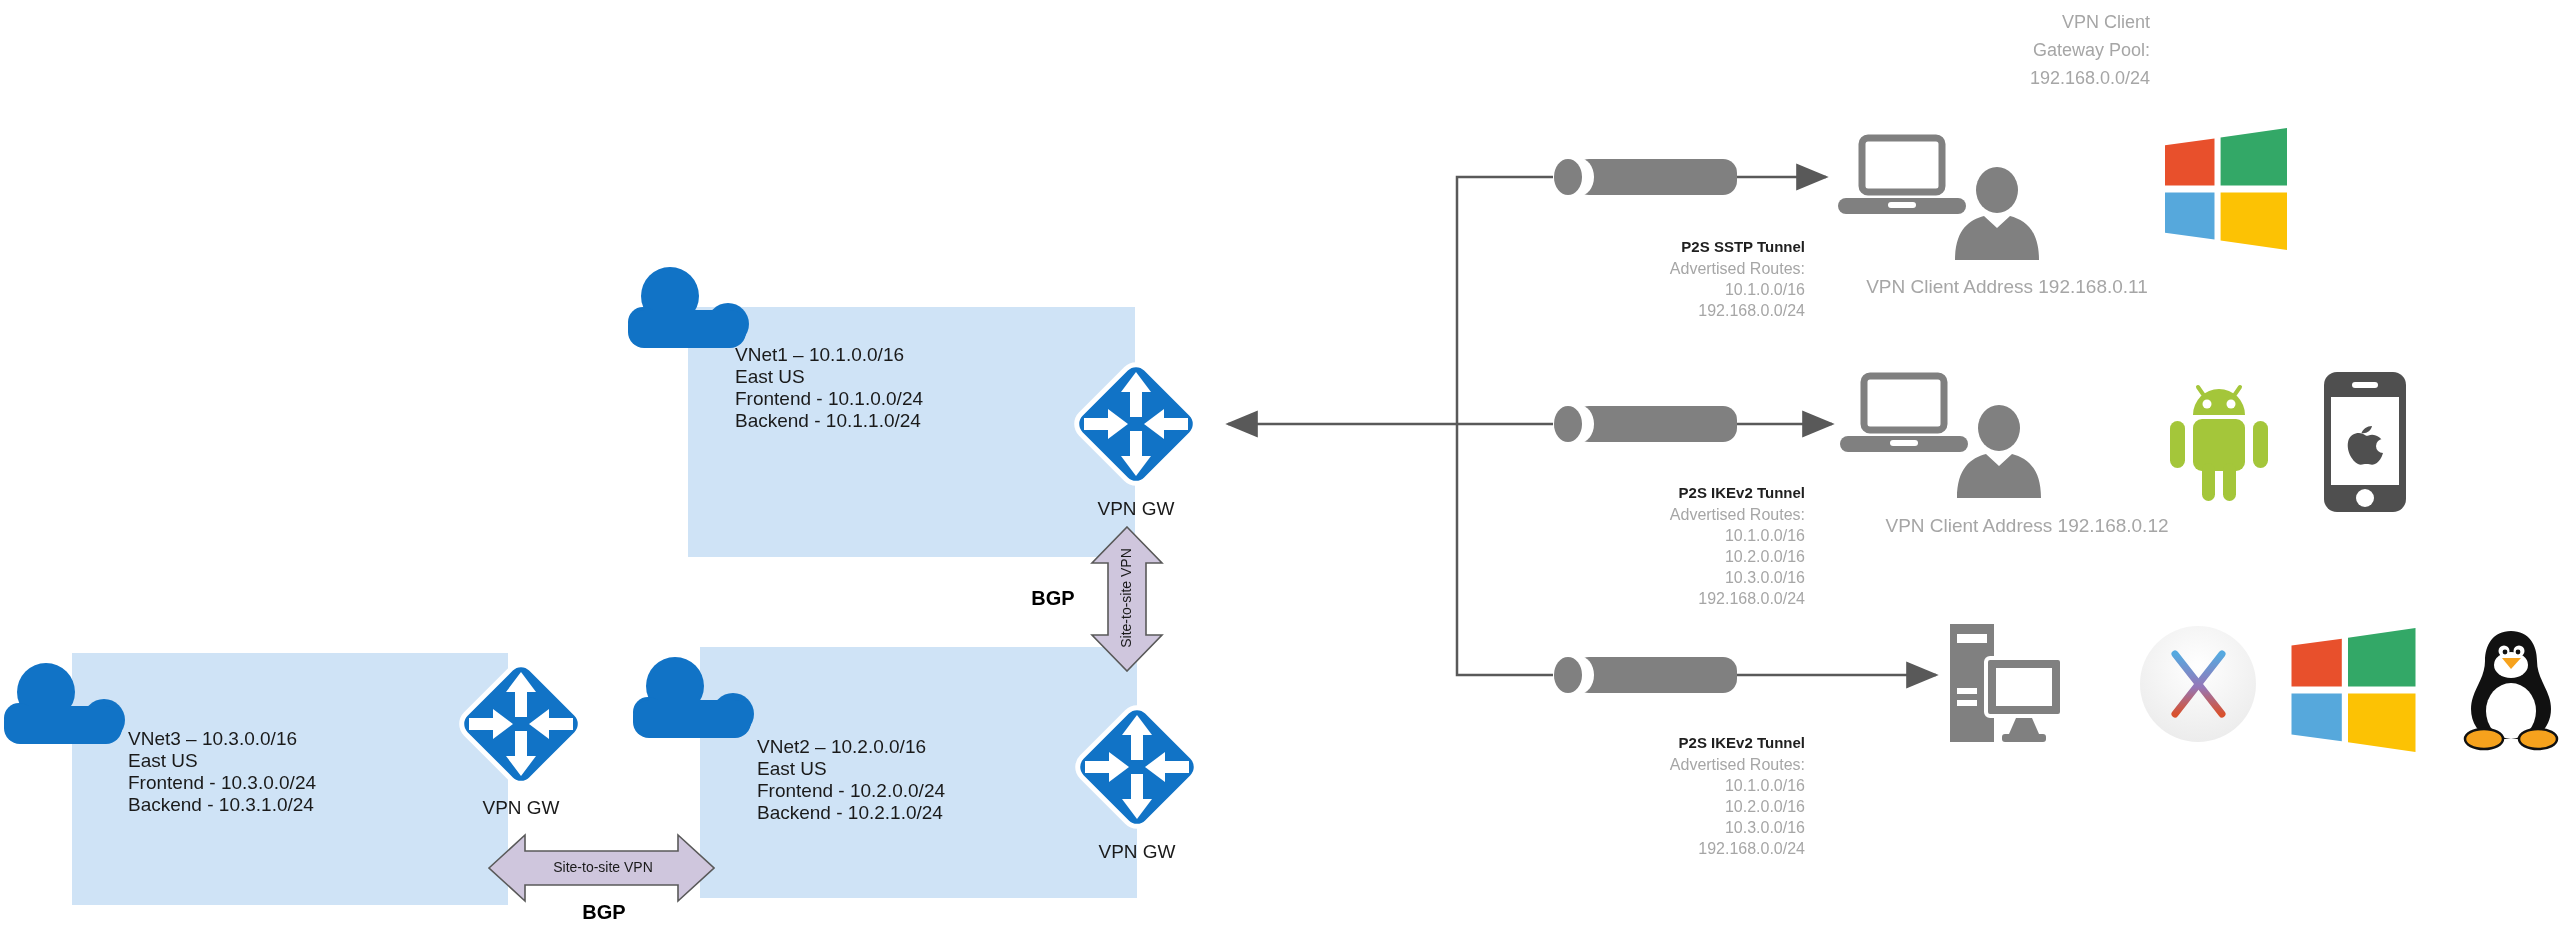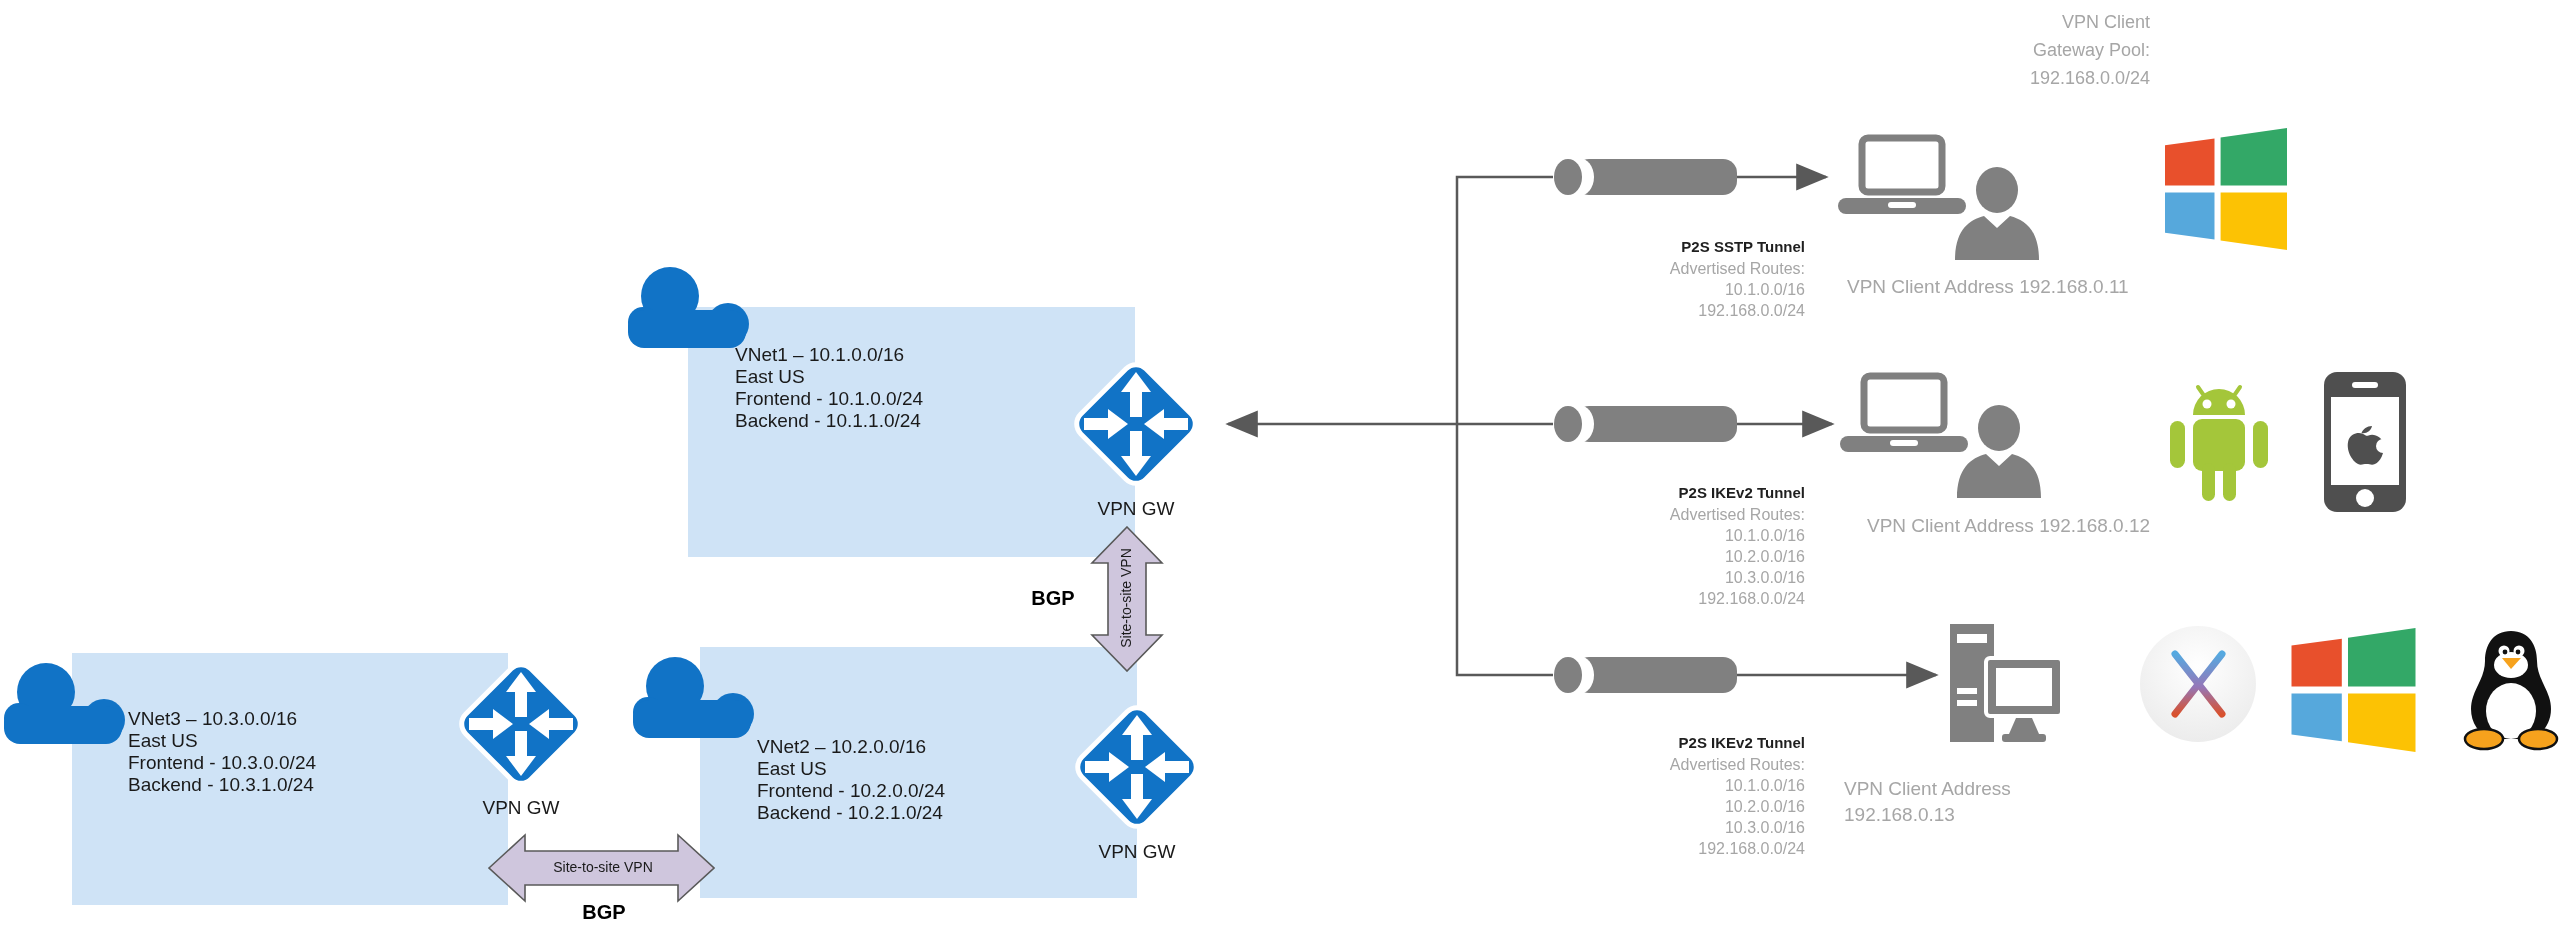--- a/index.html
+++ b/index.html
@@ -24,21 +24,21 @@
   .vnet-info{font-size:19px;line-height:22px;color:#1a1a1a;white-space:nowrap;}
   .gw-label{font-size:19px;color:#1a1a1a;text-align:center;}
   .note{font-size:19px;line-height:22px;color:#1a1a1a;text-align:center;white-space:nowrap;}
   .pool-note{font-size:18px;line-height:28px;color:var(--text-gray);text-align:right;}
   .bgp{font-size:20px;font-weight:bold;color:#000;text-align:center;}
   .s2s-label{font-size:15px;color:#1a1a1a;text-align:center;white-space:nowrap;}
   .rot{transform:rotate(-90deg);transform-origin:center;}
   .tun-text{text-align:right;width:310px;margin-top:26px;}
   .tun-title{font-size:15px;font-weight:bold;color:#1f1f1f;line-height:22px;}
   .tun-route{font-size:16px;color:var(--text-gray);line-height:21px;}
-  .client-cap{font-size:19px;line-height:26px;color:var(--text-gray);text-align:left;white-space:nowrap;}
+  .client-cap{font-size:19px;line-height:26px;color:var(--text-gray);text-align:center;white-space:nowrap;}
   svg{display:block;}
   .f-blue{fill:var(--azure-blue);}
   .f-gray{fill:var(--icon-gray);}
   .f-dark{fill:var(--dark-gray);}
   .f-white{fill:#ffffff;}
   .f-lav{fill:var(--lavender);stroke:var(--line-gray);stroke-width:1.6;}
   .wire{stroke:var(--line-gray);stroke-width:2.5;fill:none;}
 </style>
 </head>
 <body>
@@ -87,21 +87,21 @@
     <div>East US</div>
     <div>Frontend - 10.1.0.0/24</div>
     <div>Backend - 10.1.1.0/24</div>
   </div>
   <div class="abs vnet-info" style="left:757px;top:736px">
     <div>VNet2 – 10.2.0.0/16</div>
     <div>East US</div>
     <div>Frontend - 10.2.0.0/24</div>
     <div>Backend - 10.2.1.0/24</div>
   </div>
-  <div class="abs vnet-info" style="left:128px;top:708px">
+  <div class="abs vnet-info" style="left:128px;top:728px">
     <div>VNet3 – 10.3.0.0/16</div>
     <div>East US</div>
     <div>Frontend - 10.3.0.0/24</div>
     <div>Backend - 10.3.1.0/24</div>
   </div>
 
   <svg class="abs" style="left:1066px;top:354px" width="140" height="140" viewBox="-70 -70 140 140">
     <rect class="f-blue" x="-46" y="-46" width="92" height="92" rx="14" transform="rotate(45)" stroke="#ffffff" stroke-width="5"></rect>
     <path class="f-white" d="M0 -52 L15 -32 L6 -32 L6 -7 L-6 -7 L-6 -32 L-15 -32 Z"></path>
     <path class="f-white" d="M0 52 L15 32 L6 32 L6 7 L-6 7 L-6 32 L-15 32 Z"></path>
@@ -204,24 +204,20 @@
   <svg class="abs" style="left:1950px;top:624px" width="112" height="130" viewBox="0 0 112 130">
     <rect class="f-gray" x="0" y="0" width="44" height="118"></rect>
     <rect class="f-white" x="7" y="10" width="30" height="9"></rect>
     <rect class="f-white" x="7" y="64" width="20" height="6"></rect>
     <rect class="f-white" x="7" y="76" width="20" height="6"></rect>
     <rect x="36" y="34" width="76" height="58" rx="4" fill="#808080" stroke="#ffffff" stroke-width="4"></rect>
     <rect class="f-white" x="46" y="44" width="56" height="38"></rect>
     <path class="f-gray" d="M66 94 h16 l7 16 h-30 Z"></path>
     <rect class="f-gray" x="52" y="110" width="44" height="8" rx="3"></rect>
   </svg>
-  <div class="abs client-cap" style="left:1844px;top:776px;width:320px">
-    <div>VPN Client Address</div>
-    <div>192.168.0.13</div>
-  </div>
 
   <div class="abs pool-note" style="left:1850px;top:8px;width:300px">
     <div>VPN Client</div>
     <div>Gateway Pool:</div>
     <div>192.168.0.0/24</div>
   </div>
 
   <svg class="abs" style="left:2163px;top:128px" width="126" height="122" viewBox="0 0 88 88">
     <polygon points="0,12.4 35.7,7.6 35.7,41.5 0,41.5" fill="var(--win-red)"></polygon>
     <polygon points="40.1,6.9 88,0 88,41.5 40.1,41.5" fill="var(--win-green)"></polygon>

